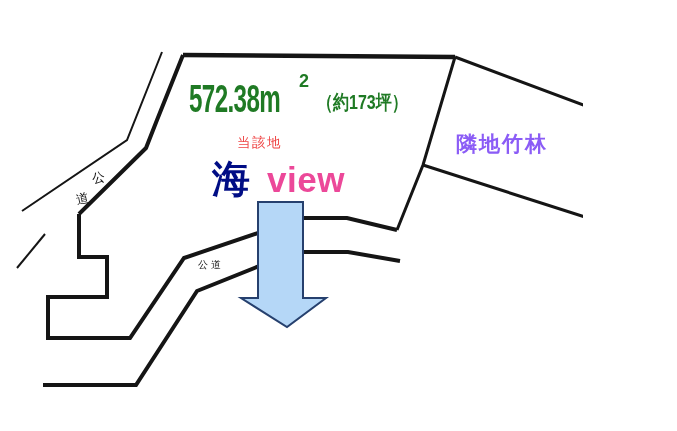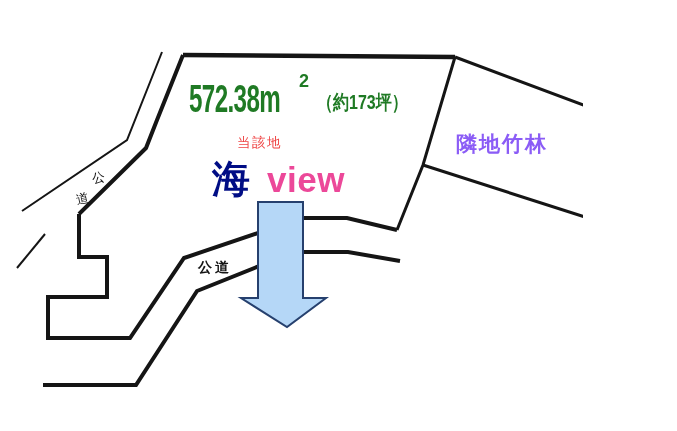--- a/index.html
+++ b/index.html
@@ -42,21 +42,21 @@
   #sea-kanji{font-size:38px;font-weight:bold;color:#000d85;line-height:1;}
   #view-text{font-size:35px;font-weight:bold;color:#ec4899;line-height:1;letter-spacing:0.5px;}
 
   #neighbor-bamboo{
     left:456px;top:127px;
     font-size:21px;font-weight:bold;color:#8b5cf6;letter-spacing:2px;margin-top:6px;
   }
 
   #public-road{
     left:198px;top:260px;
-    font-size:14px;color:#141414;letter-spacing:3px;font-weight:bold;
+    font-size:10px;color:#141414;letter-spacing:3px;
   }
   .road-char{
     position:absolute;font-size:13px;color:#141414;
     transform:rotate(-12deg);
   }
   #kou-char{left:92px;top:169px;}
   #dou-char{left:76px;top:190px;}
 </style>
 </head>
 <body>

